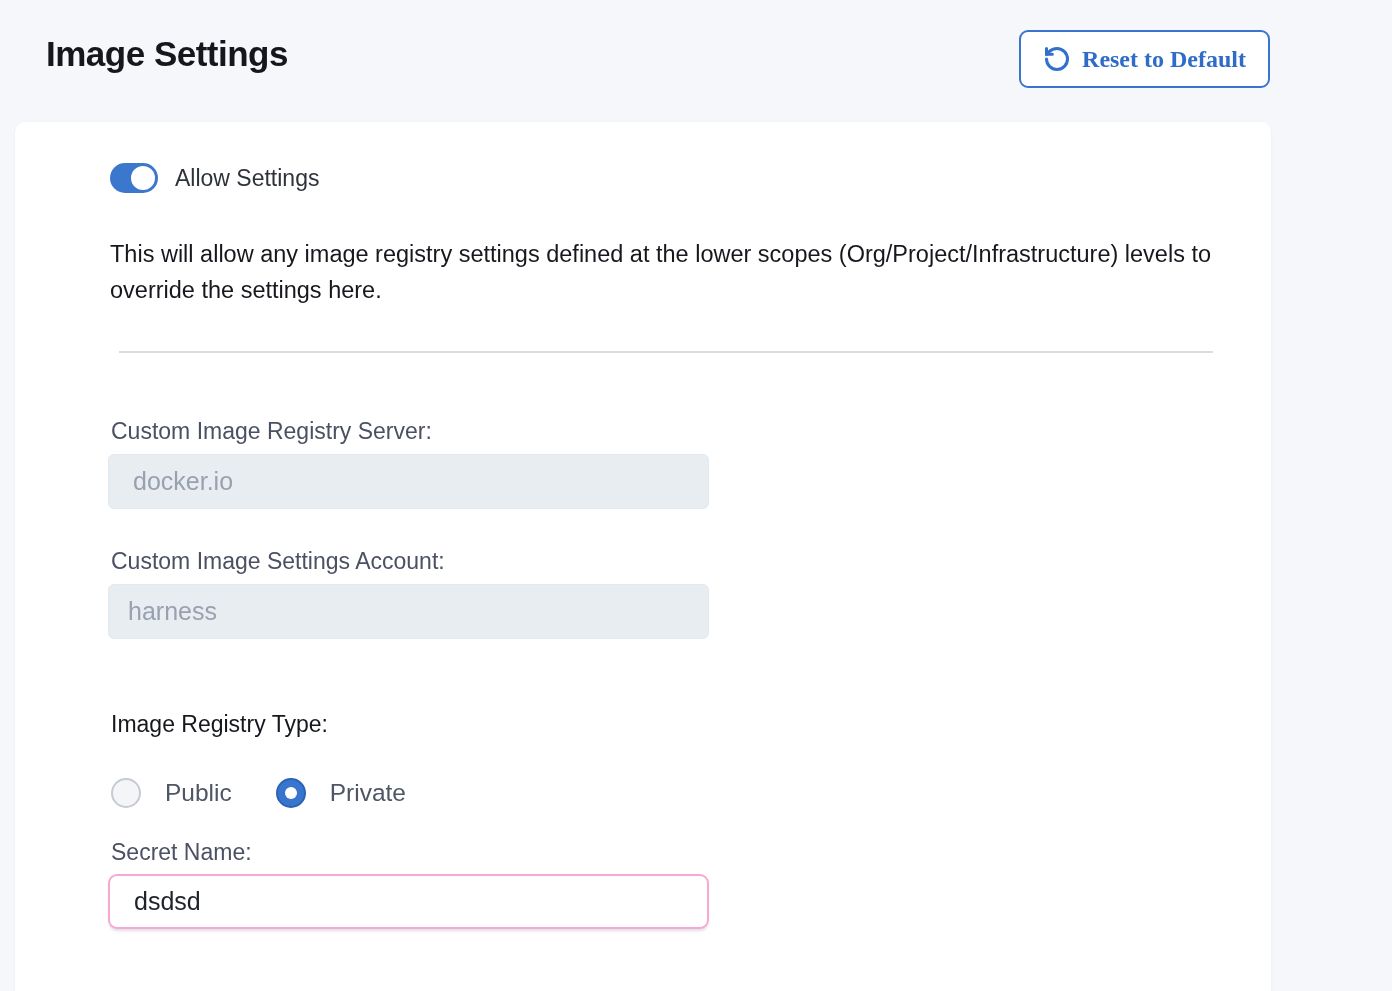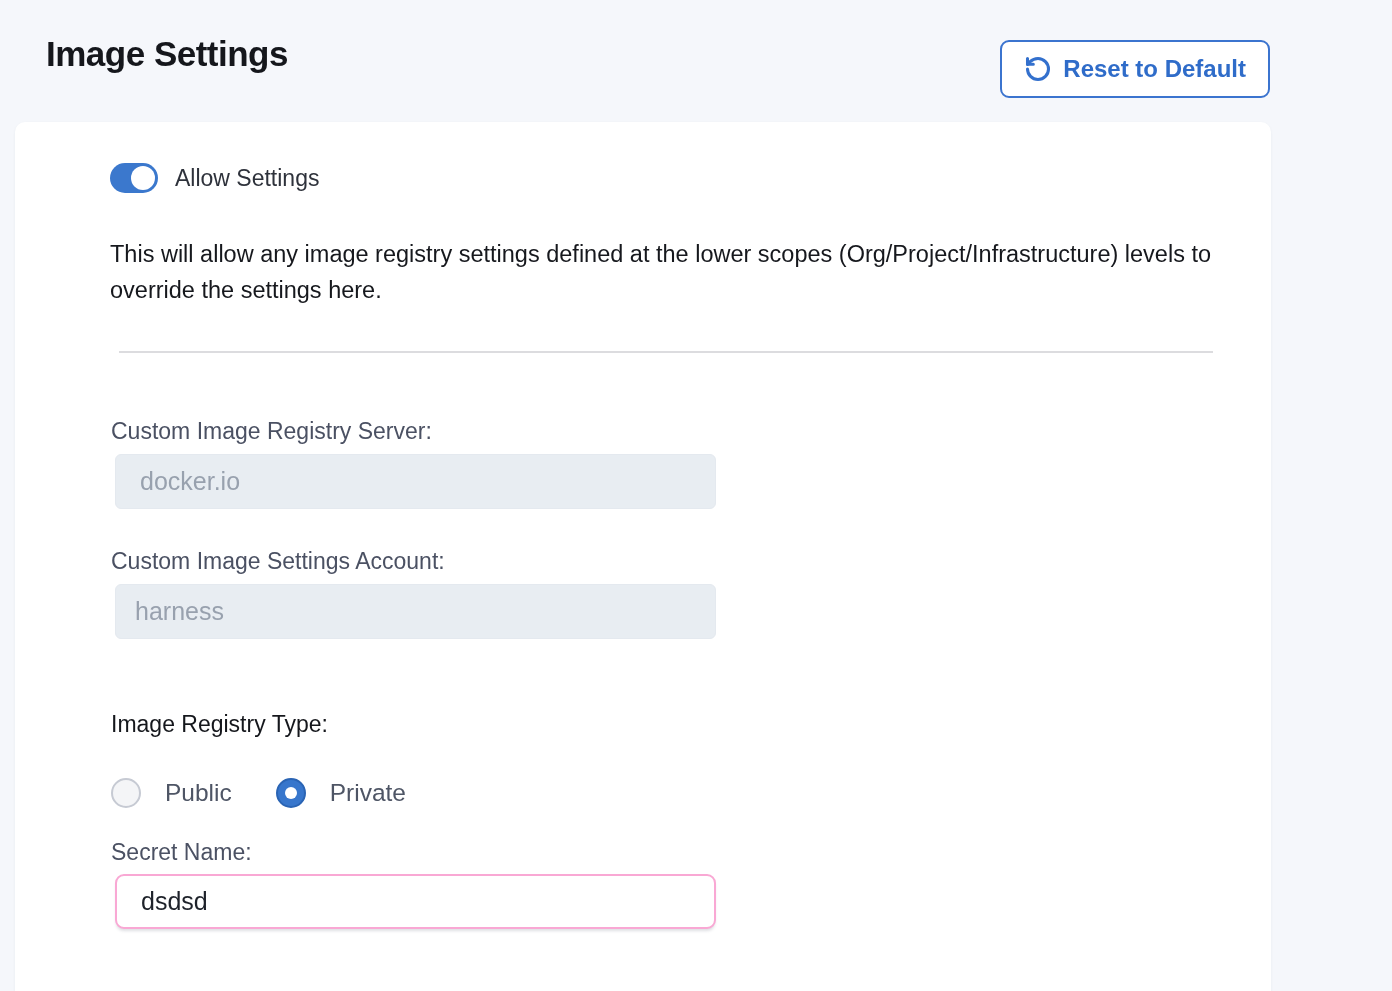--- a/index.html
+++ b/index.html
@@ -15,29 +15,29 @@
   .page-title {
     position: absolute;
     left: 46px; top: 34px;
     font-size: 35px;
     font-weight: 700;
     letter-spacing: -0.5px;
     color: #15171c;
   }
   .reset-btn {
     position: absolute;
-    top: 40px; right: 122px;
+    top: 30px; right: 122px;
     height: 58px;
     display: flex; align-items: center; gap: 11px;
     padding: 0 22px;
     background: #ffffff;
     border: 2px solid #3b74cf;
     border-radius: 9px;
     color: #2f6cc9;
-    font-family: Liberation Sans, sans-serif;
+    font-family: Liberation Serif, serif;
     font-size: 24px;
     font-weight: 700;
     cursor: pointer;
   }
   .reset-btn svg { display: block; }
 
   
   .card {
     position: absolute;
     left: 15px; top: 122px;
@@ -95,21 +95,21 @@
     left: 96px;
     font-size: 23px;
     color: #4b5163;
   }
   .field-label.strong {
     font-weight: 400;
     color: #15171c;
   }
   .text-input {
     position: absolute;
-    left: 100px;
+    left: 93px;
     width: 601px; height: 55px;
     font-family: "Liberation Sans", sans-serif;
     font-size: 25px;
     padding: 0 24px;
     border-radius: 6px;
     outline: none;
   }
   .text-input.disabled {
     background: #e8edf2;
     border: 1px solid #e4e9ef;

